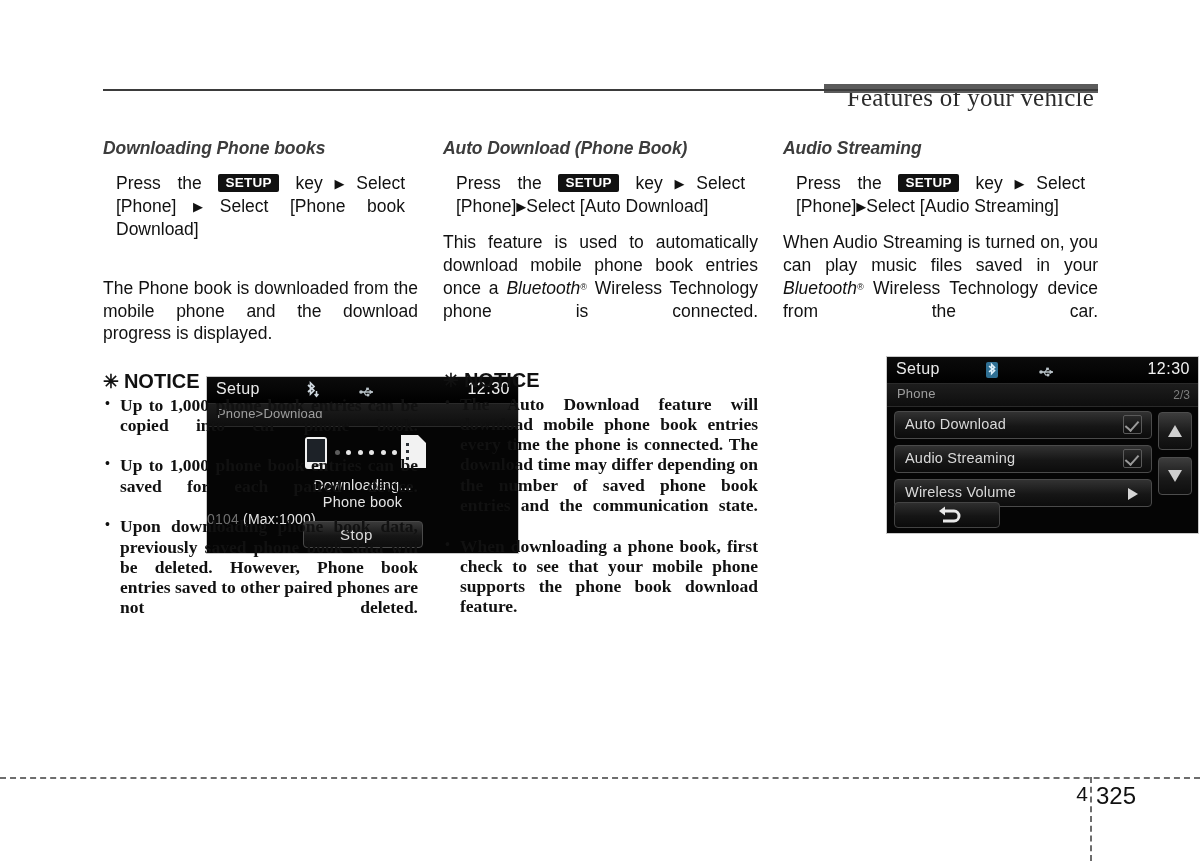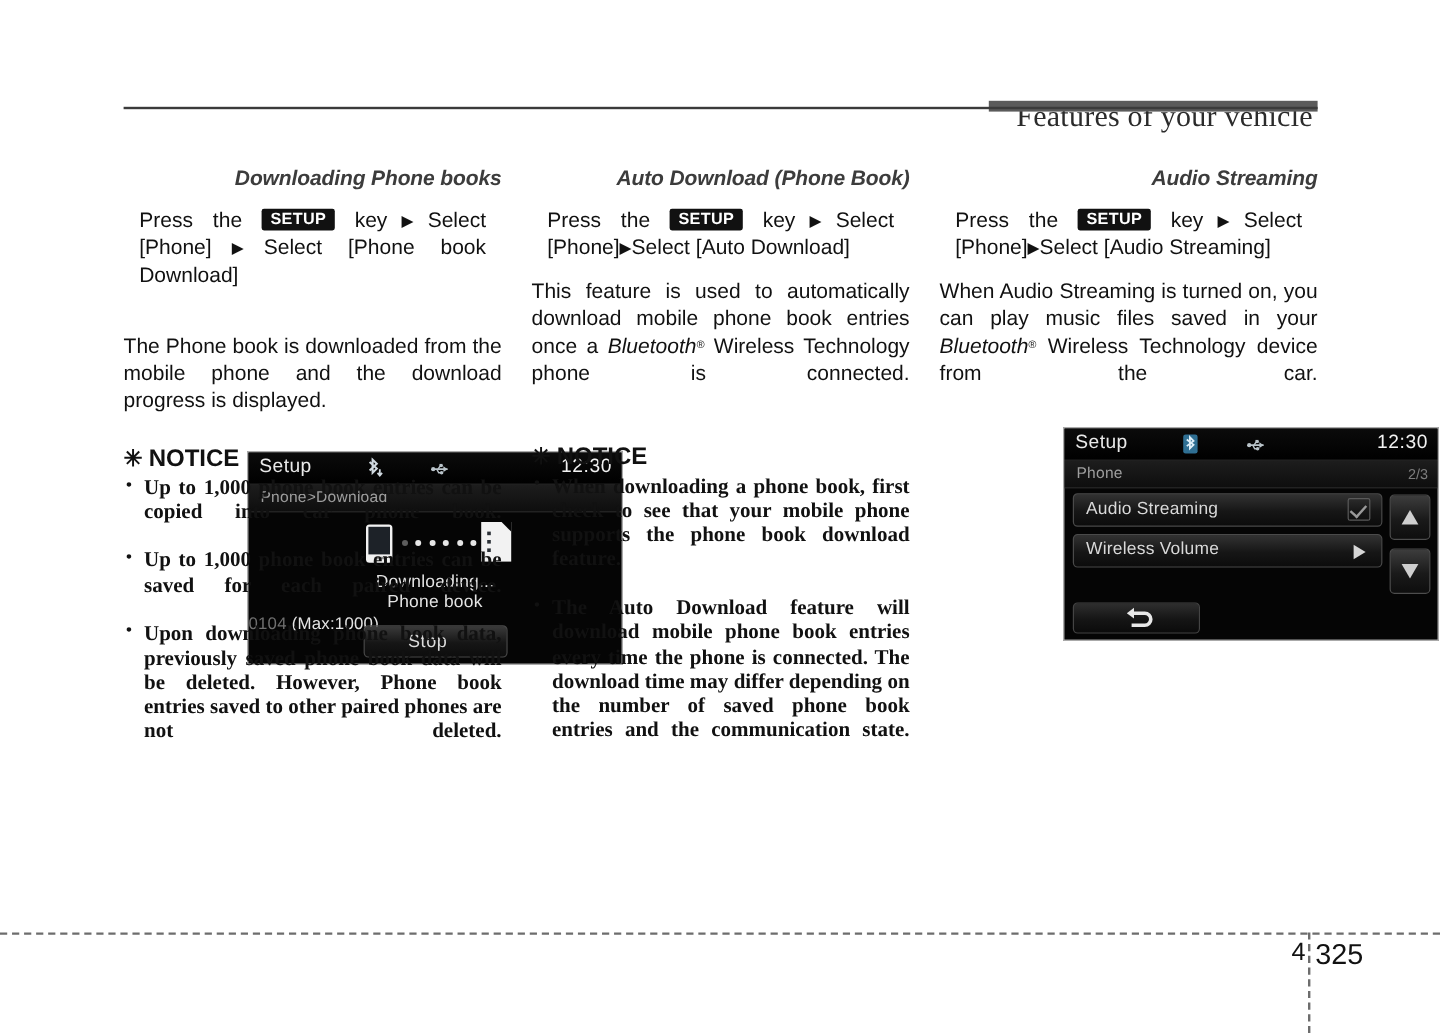--- a/index.html
+++ b/index.html
@@ -61,21 +61,20 @@
   #col-3 { left: 783px; }
 
   .col-heading {
     font-family: "Liberation Sans", sans-serif;
     font-weight: bold;
     font-style: italic;
     font-size: 17.5px;
     color: #3c3c3c;
     margin: 0 0 9px 0;
     letter-spacing: -0.1px;
-    text-align: right;
   }
 
   .steps {
     font-size: 17.5px;
     line-height: 23px;
     text-align: justify;
     color: #111;
     margin: 13px;
   }
   .steps.last-justify::after {
@@ -559,20 +558,24 @@
       <span class="lcd-clock">12:30</span>
     </div>
 
     <div class="lcd-subbar">
       <span class="crumb">Phone</span>
       <span class="pageno">2/3</span>
     </div>
 
     <div class="lcd-list">
       <div class="list-row">
+        <span class="lbl">Auto Download</span>
+        <span class="check-icon"></span>
+      </div>
+      <div class="list-row">
         <span class="lbl">Audio Streaming</span>
         <span class="check-icon"></span>
       </div>
       <div class="list-row">
         <span class="lbl">Wireless Volume</span>
         <span class="arrow-right-icon"></span>
       </div>
     </div>
 
     <div class="scroll-btn" id="scroll-up-button">
@@ -594,22 +597,22 @@
     <span>This feature is used to automatically download mobile phone book entries once a</span>
     <span class="bt"><span>Bluetooth</span><sup>®</sup></span>
     <span>Wireless Technology phone is connected.</span>
   </p>
 
   <div style="margin-top:24px">
     <div class="notice-title">
       <span class="star">✳</span><span>NOTICE</span>
     </div>
     <ul class="notice-list">
+      <li><span class="fj">The Auto Download feature will download mobile phone book entries every time the phone is connected. The download time may differ depending on the number of saved phone book entries and the communication state.</span></li>
       <li><span class="fj">When downloading a phone book, first check to see that your mobile phone supports the phone book download feature.</span></li>
-      <li><span class="fj">The Auto Download feature will download mobile phone book entries every time the phone is connected. The download time may differ depending on the number of saved phone book entries and the communication state.</span></li>
     </ul>
   </div>
 </div>
 
 <div class="column" id="col-3">
   <div class="col-heading">Audio Streaming</div>
 
   <p class="steps">
     <span>Press</span>
     <span>the</span>

